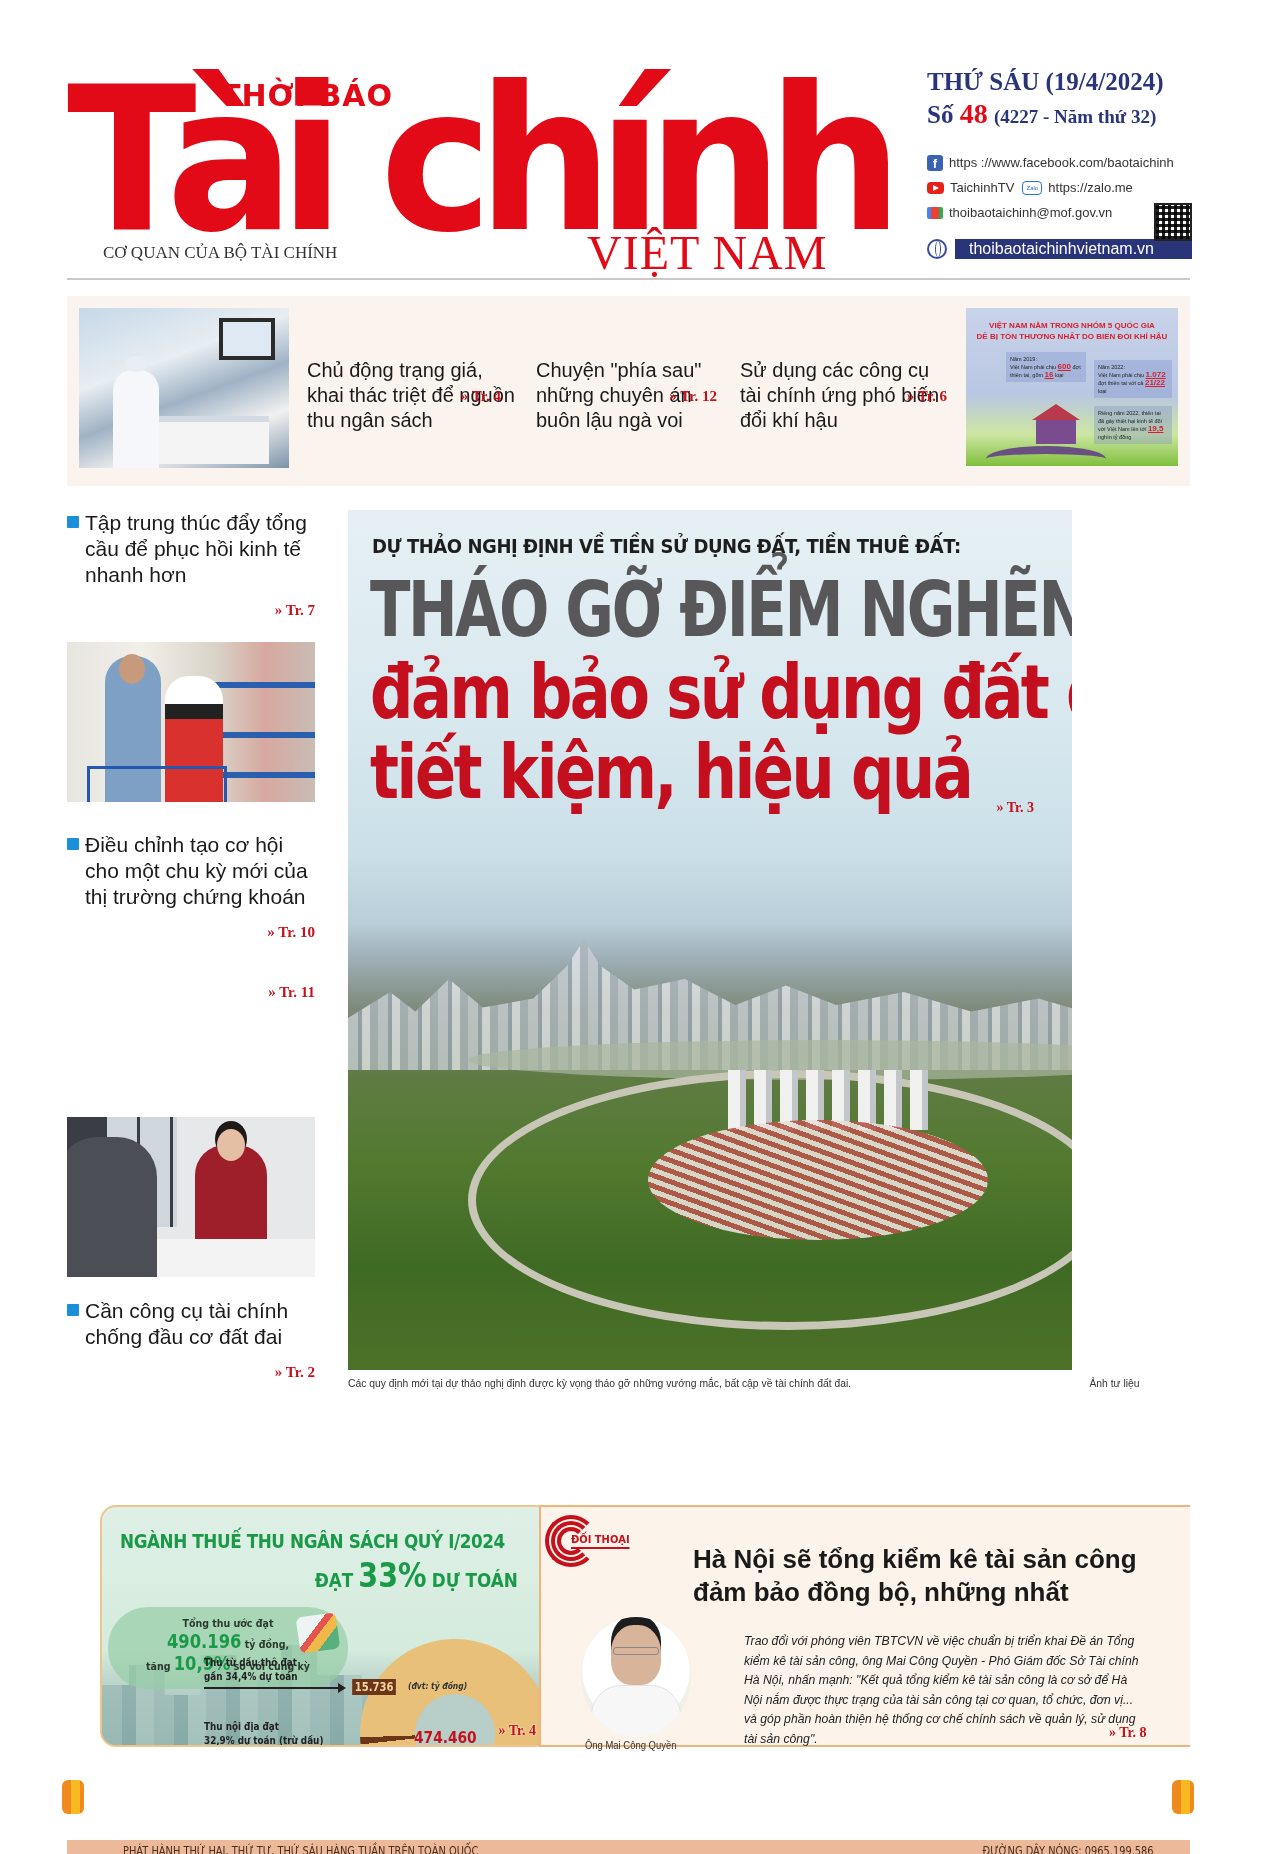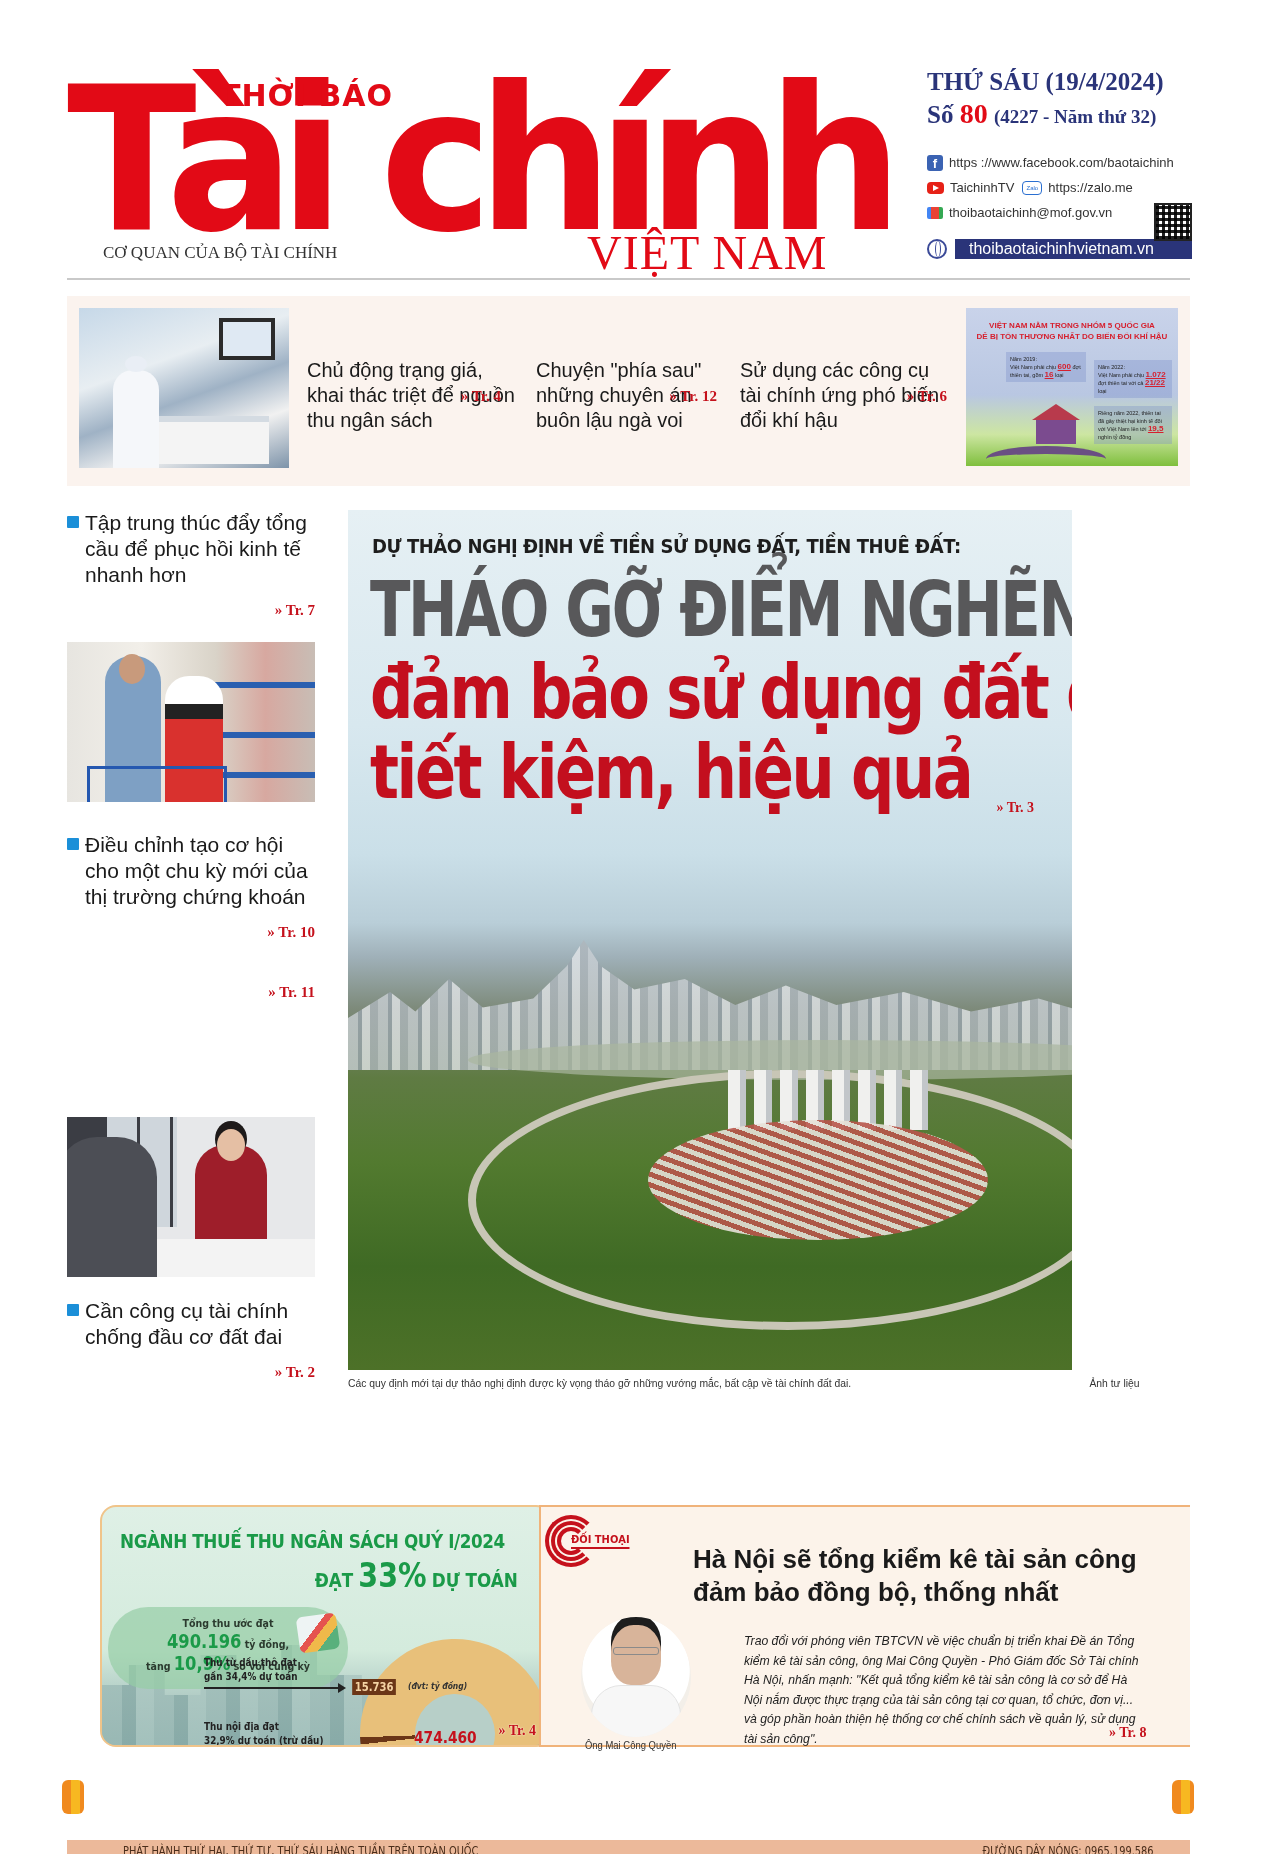--- a/index.html
+++ b/index.html
@@ -152,21 +152,21 @@
 <header class="masthead">
   <div class="logo-taichinh">Tài chính</div>
   <div class="logo-thoi-bao">THỜI BÁO</div>
   <div class="logo-tagline">CƠ QUAN CỦA BỘ TÀI CHÍNH</div>
   <div class="logo-vietnam">VIỆT NAM</div>
 
   <div class="issue-block">
     <div class="issue-date">THỨ SÁU (19/4/2024)</div>
     <div class="issue-num">
       <span>Số</span>
-      <span class="n">80</span>
+      <span class="n">48</span>
       <span class="sub">(4227 - Năm thứ 32)</span>
     </div>
     <div class="contacts">
       <div class="contact-row">
         <span class="ic ic-fb">f</span>
         <span>https ://www.facebook.com/baotaichinh</span>
       </div>
       <div class="contact-row">
         <span class="ic ic-yt"></span>
         <span>TaichinhTV</span>
@@ -347,21 +347,21 @@
   <div class="page-ref info-ref">» Tr. 4</div>
 </section>
 
 <section class="dialog">
   <div class="doi-thoai-logo">
     <div class="dt-arc" style="width:52px;height:52px;"></div>
     <div class="dt-arc" style="width:40px;height:40px;left:10px;top:10px;"></div>
     <div class="dt-arc" style="width:28px;height:28px;left:16px;top:16px;"></div>
     <div class="dt-text">ĐỐI THOẠI</div>
   </div>
-  <h2 class="dialog-title">Hà Nội sẽ tổng kiểm kê tài sản công đảm bảo đồng bộ, thống nhất</h2>
+  <h2 class="dialog-title">Hà Nội sẽ tổng kiểm kê tài sản công đảm bảo đồng bộ, những nhất</h2>
   <div class="portrait">
     <div class="shirt"></div>
     <div class="head"></div>
     <div class="glasses"></div>
   </div>
   <div class="portrait-caption">Ông Mai Công Quyền</div>
   <p class="dialog-quote">Trao đổi với phóng viên TBTCVN về việc chuẩn bị triển khai Đề án Tổng kiểm kê tài sản công, ông Mai Công Quyền - Phó Giám đốc Sở Tài chính Hà Nội, nhấn mạnh: "Kết quả tổng kiểm kê tài sản công là cơ sở để Hà Nội nắm được thực trạng của tài sản công tại cơ quan, tổ chức, đơn vị... và góp phần hoàn thiện hệ thống cơ chế chính sách về quản lý, sử dụng tài sản công".</p>
   <div class="page-ref dialog-ref">» Tr. 8</div>
 </section>
 

